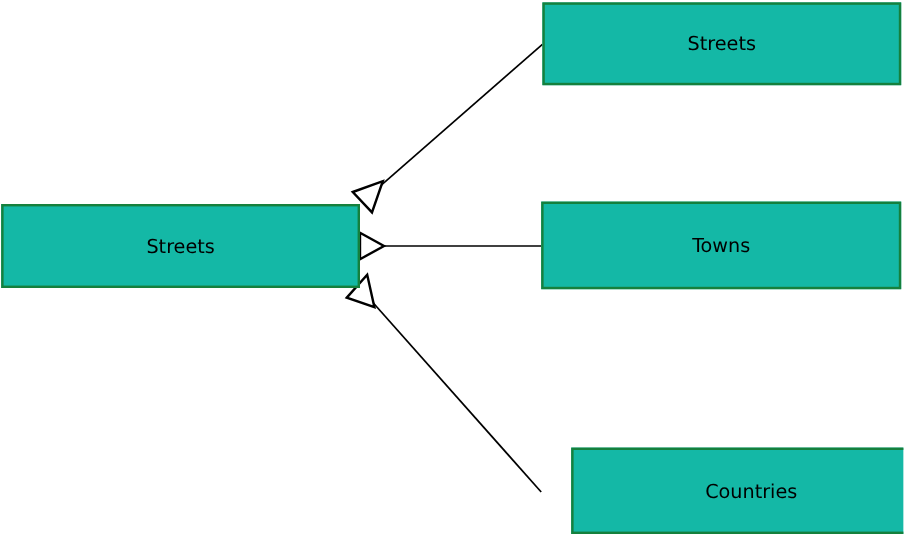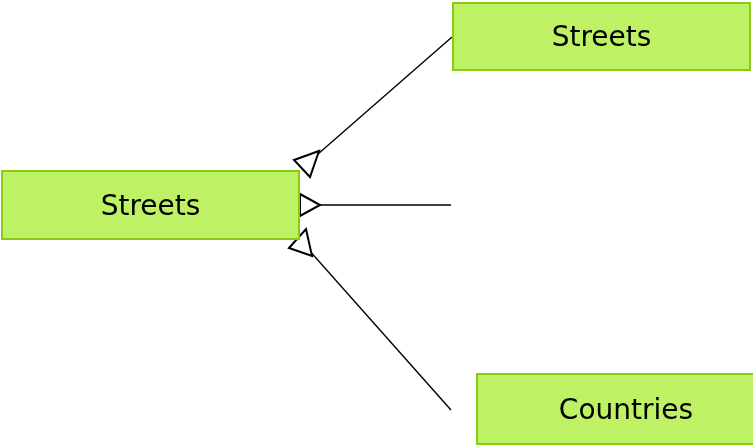--- a/index.html
+++ b/index.html
@@ -28,26 +28,26 @@
   }
   .edges polygon {
     stroke: #000000;
     stroke-width: 2;
     fill: #ffffff;
     stroke-linejoin: miter;
   }
   .node {
     position: absolute;
     box-sizing: border-box;
-    border: 2px solid #84cc16;
-    background: #bef264;
+    border: 2px solid #15803d;
+    background: #14b8a6;
     display: flex;
     align-items: center;
     justify-content: center;
-    font-size: 28px;
+    font-size: 16px;
     color: #000000;
   }
   .node-people    { left: 1px;   top: 170px; width: 299px; height: 70px; }
   .node-streets   { left: 452px; top: 2px;   width: 299px; height: 69px; }
   .node-towns     { left: 451px; top: 168px; width: 300px; height: 73px; }
   .node-countries { left: 476px; top: 373px; width: 300px; height: 72px; }
 </style>
 </head>
 <body>
 
@@ -69,18 +69,21 @@
   </svg>
 
   <div class="node node-people">
     <span>Streets</span>
   </div>
 
   <div class="node node-streets">
     <span>Streets</span>
   </div>
 
+  <div class="node node-towns">
+    <span>Towns</span>
+  </div>
 
   <div class="node node-countries">
     <span>Countries</span>
   </div>
 
 </div>
 
 </body></html>

